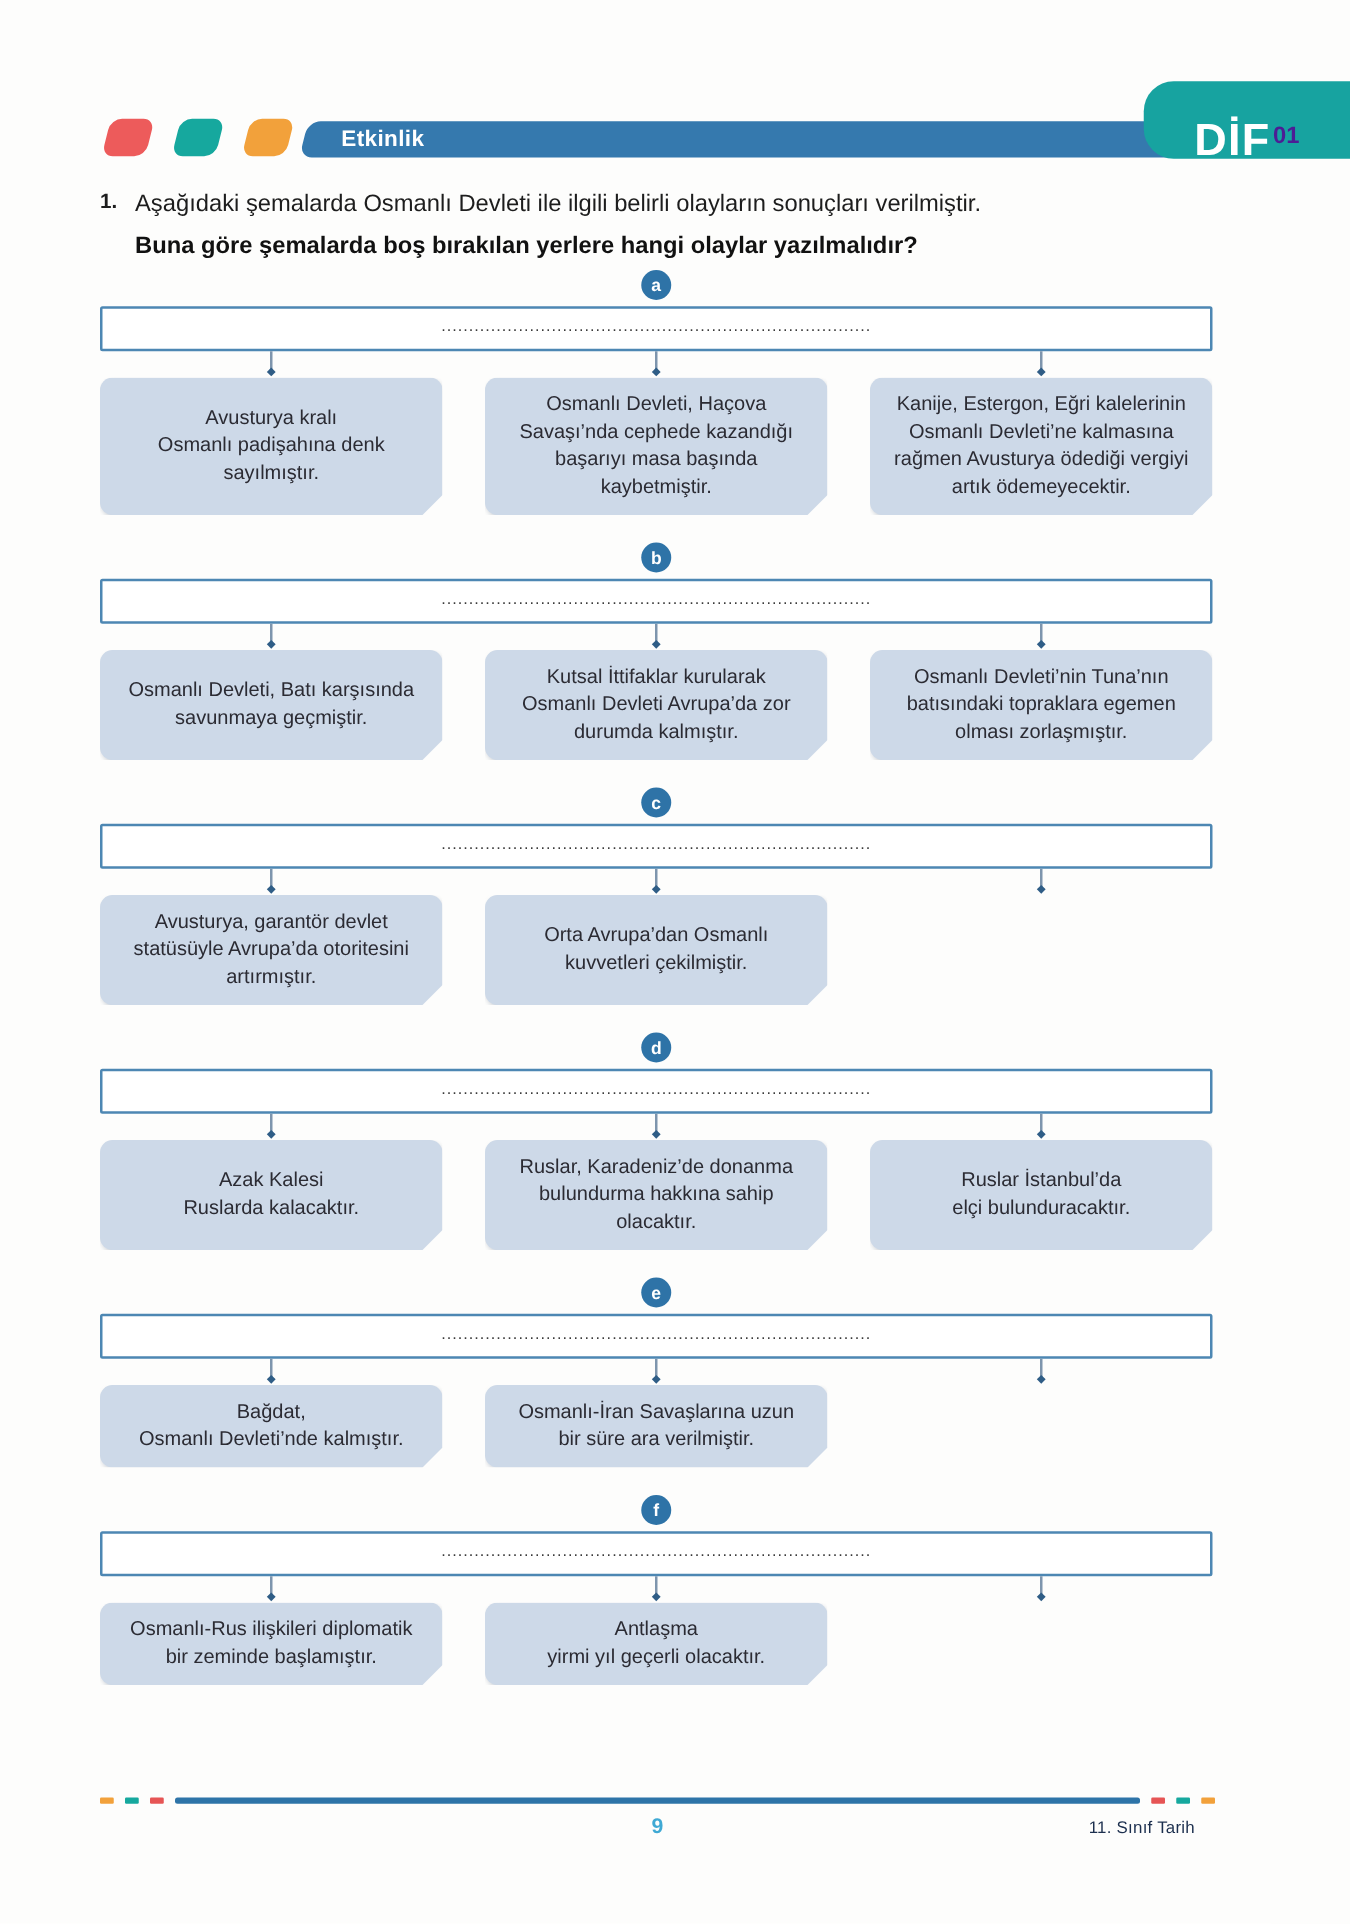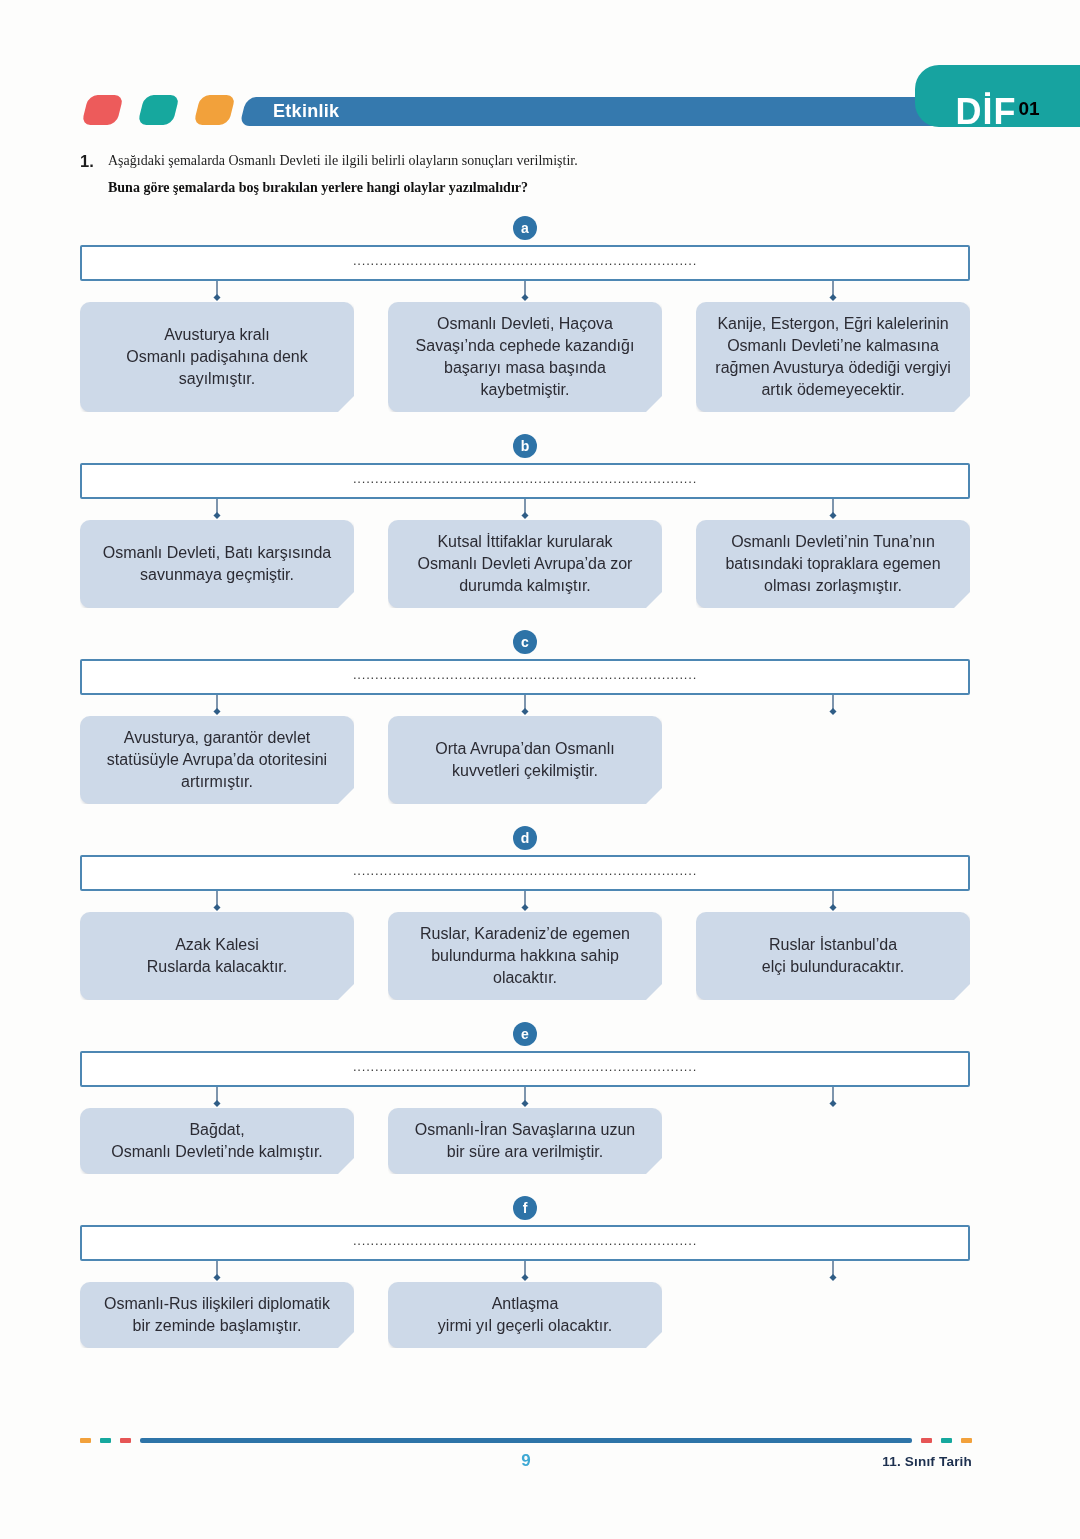--- a/index.html
+++ b/index.html
@@ -19,25 +19,25 @@
   }
   .banner-label{
     display:inline-block;transform:skewX(14deg);color:#fff;font-weight:bold;
     font-size:18px;line-height:29px;padding-left:30px;letter-spacing:.3px;
   }
   .dif-blob{
     position:absolute;top:65px;right:0;width:165px;height:62px;background:#17a3a0;
     border-radius:24px 0 0 24px;z-index:3;display:flex;align-items:center;justify-content:center;
   }
   .dif-text{color:#fff;font-weight:bold;font-size:36px;letter-spacing:1px;line-height:1;margin-top:32px;}
-  .dif-num{color:#000000;font-weight:bold;font-size:19px;align-self:flex-end;margin:0 0 9px 2px;line-height:1;}
+  .dif-num{color:#4c1d95;font-weight:bold;font-size:19px;align-self:flex-end;margin:0 0 9px 2px;line-height:1;}
   
   .question{position:absolute;top:152px;left:80px;width:910px;display:flex;color:#1d1d1d;}
   .q-num{font-weight:bold;width:28px;font-size:16.5px;flex:0 0 28px;}
-  .q-text{font-size:14px;line-height:1.25;font-family:Liberation Serif, serif;}
+  .q-text{font-size:19px;line-height:1.25;}
   .q-bold{font-weight:bold;margin-top:9px;color:#111;}
   
   .content{position:absolute;top:216px;left:80px;width:890px;}
   .diagram{margin-bottom:22px;}
   .label-circle{
     width:24px;height:24px;border-radius:50%;background:#2e73a7;margin:0 auto 5px auto;
     display:flex;align-items:center;justify-content:center;
     color:#fff;font-weight:bold;font-size:14px;
   }
   .blank-box{
@@ -65,21 +65,21 @@
   .footer-rule .dash{width:11px;height:5px;border-radius:1px;flex:0 0 11px;}
   .footer-rule .line{flex:1;height:5px;background:#2e74a8;border-radius:2px;}
   .d-red{background:#e65555;}
   .d-teal{background:#16a89e;}
   .d-orange{background:#f2a13b;}
   .page-number{
     position:absolute;top:1451px;left:80px;width:892px;text-align:center;
     color:#3fa9d4;font-size:17px;font-weight:bold;
   }
   .book-label{
-    position:absolute;top:1454px;right:108px;color:#1c2f4e;font-size:13.5px;font-weight:bold;
+    position:absolute;top:1454px;right:124px;color:#1c2f4e;font-size:13.5px;font-weight:normal;
     letter-spacing:.2px;
   }
 </style>
 </head>
 <body>
 
 <div class="page">
 
   <div class="deco">
     <span class="deco-red"></span>
@@ -184,21 +184,21 @@
         <span class="dots">..............................................................................</span>
       </div>
       <div class="connectors">
         <span class="connector"></span>
         <span class="connector"></span>
         <span class="connector"></span>
       </div>
       <div class="results">
         <div class="result-box">Azak Kalesi
 Ruslarda kalacaktır.</div>
-        <div class="result-box">Ruslar, Karadeniz’de egemen
+        <div class="result-box">Ruslar, Karadeniz’de donanma
 bulundurma hakkına sahip
 olacaktır.</div>
         <div class="result-box">Ruslar İstanbul’da
 elçi bulunduracaktır.</div>
       </div>
     </section>
 
     <section class="diagram">
       <div class="label-circle">
         <span>e</span>

